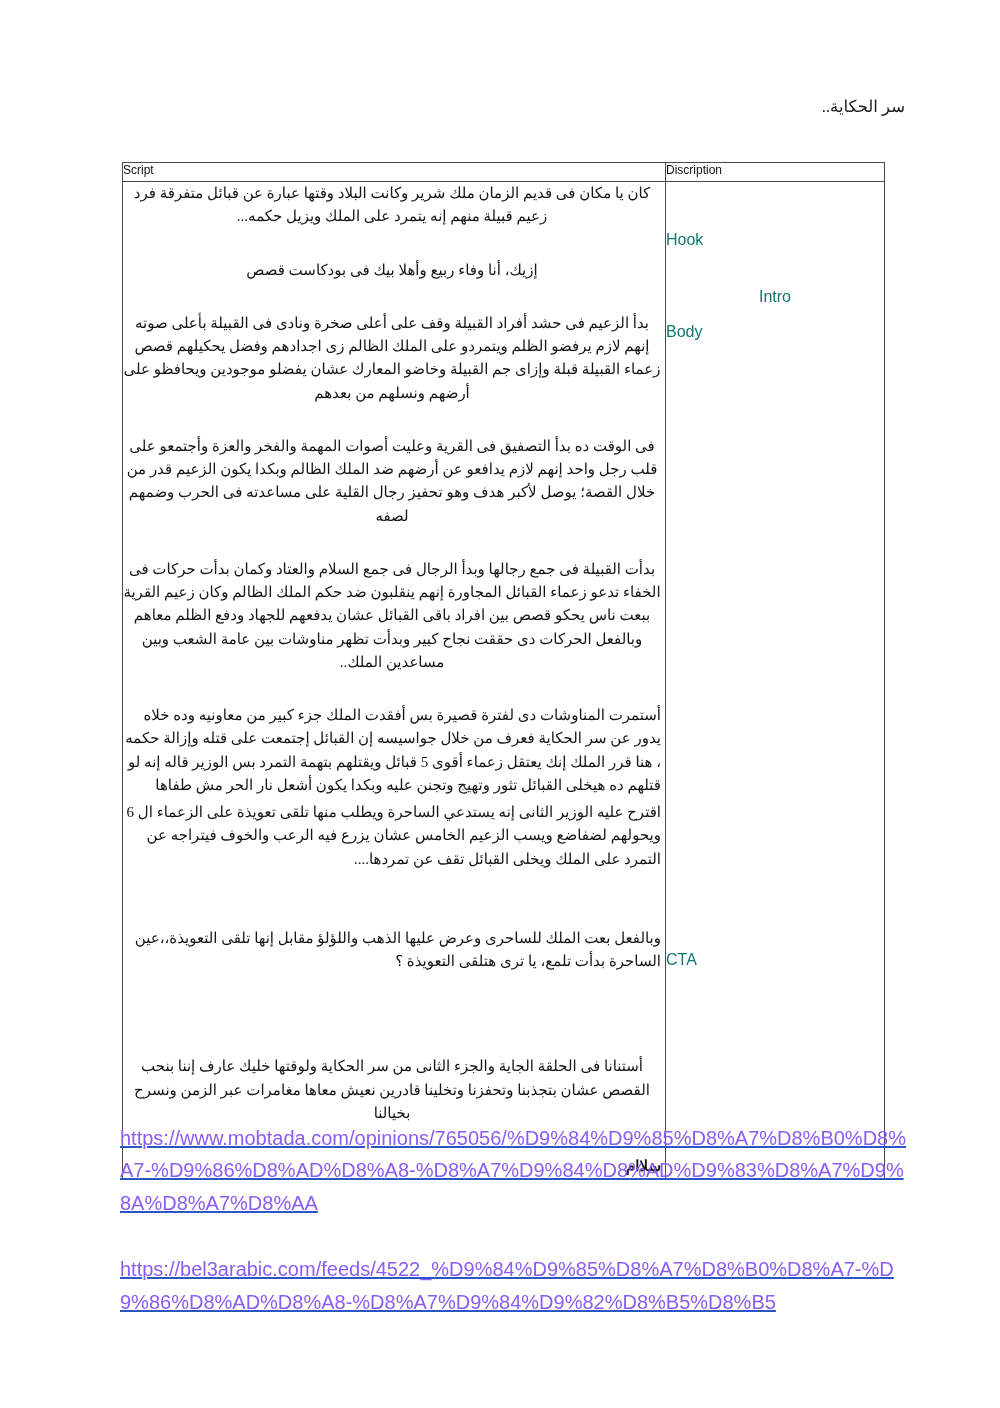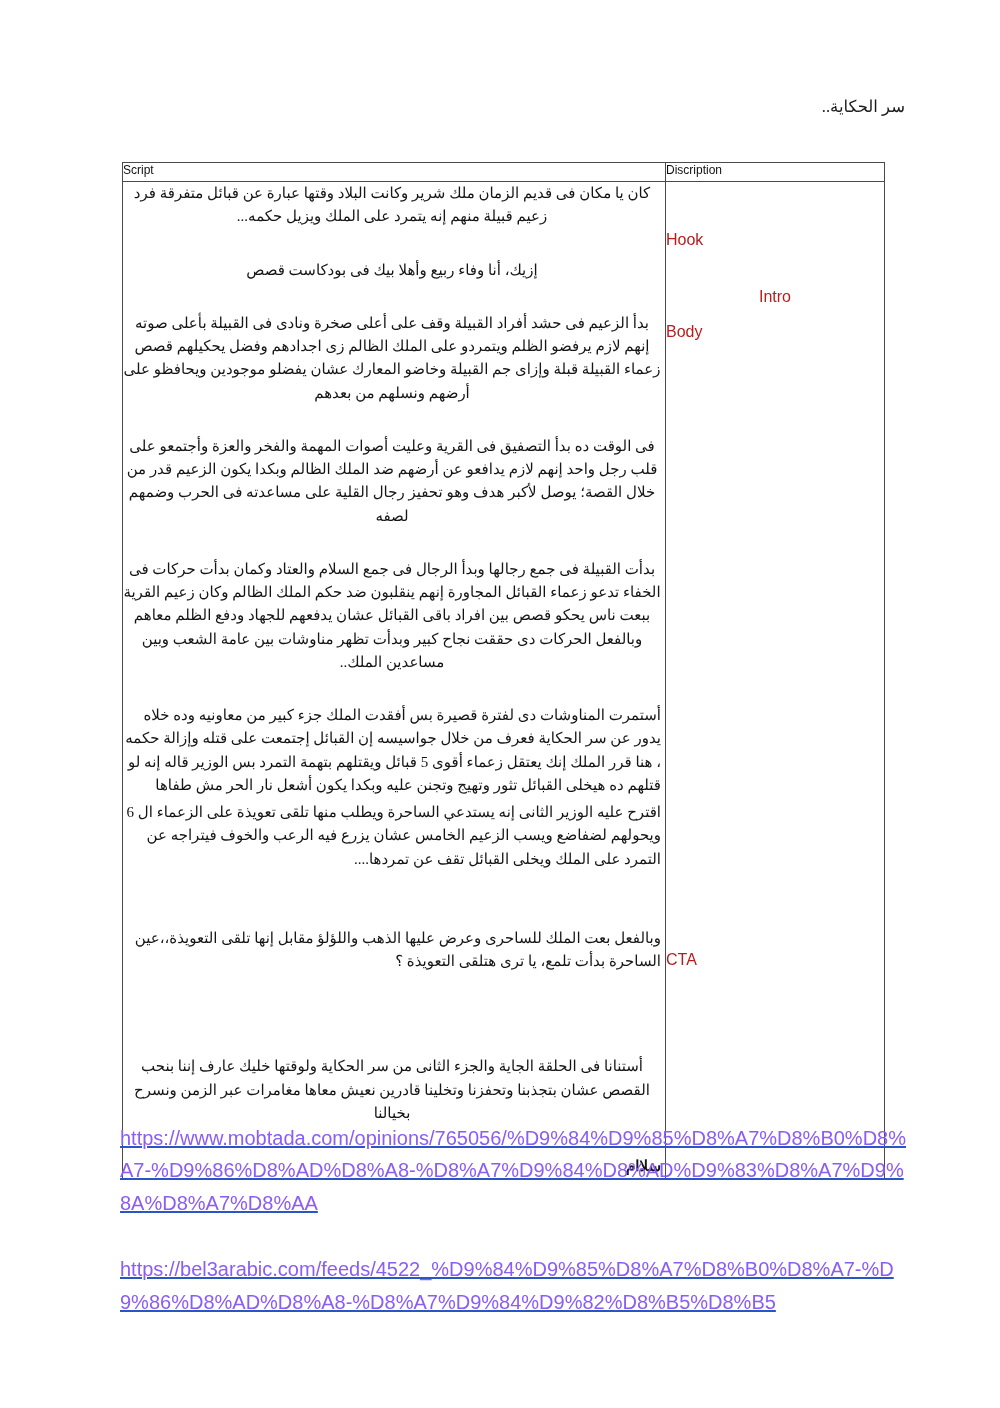--- a/index.html
+++ b/index.html
@@ -94,21 +94,21 @@
   .ar-p.gap-lg  { margin-bottom: 30px; text-align: center; }
   .ar-p.gap-xl  { margin-bottom: 56px; }
   .ar-p.last    { margin-bottom: 0; font-weight: bold; }
   .ar-spacer-md { height: 26px; }
 
   
   .desc-label {
     font-family: "Liberation Sans", "DejaVu Sans", sans-serif;
     font-size: 16px;
     line-height: 1.2;
-    color: #b91c1c;
+    color: #0f766e;
     margin: 0;
   }
   .desc-hook  { margin-top: 48px; }
   .desc-intro { margin-top: 38px; text-align: center; }
   .desc-body  { margin-top: 16px; }
   .desc-cta   { margin-top: 608px; }
 
   
   .links {
     position: absolute;

